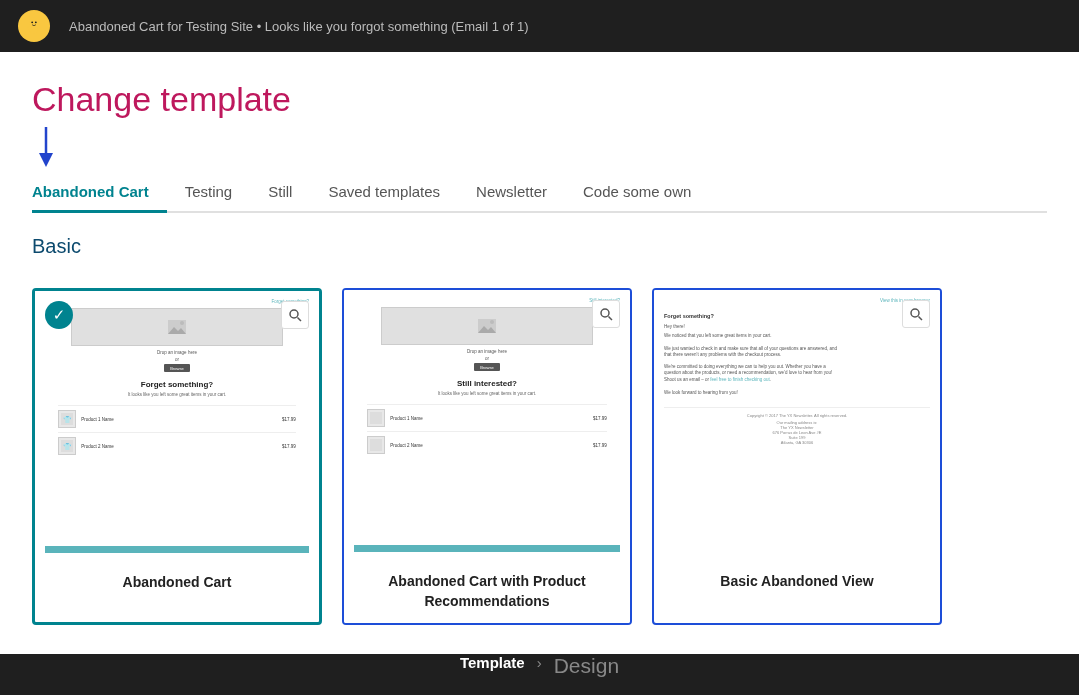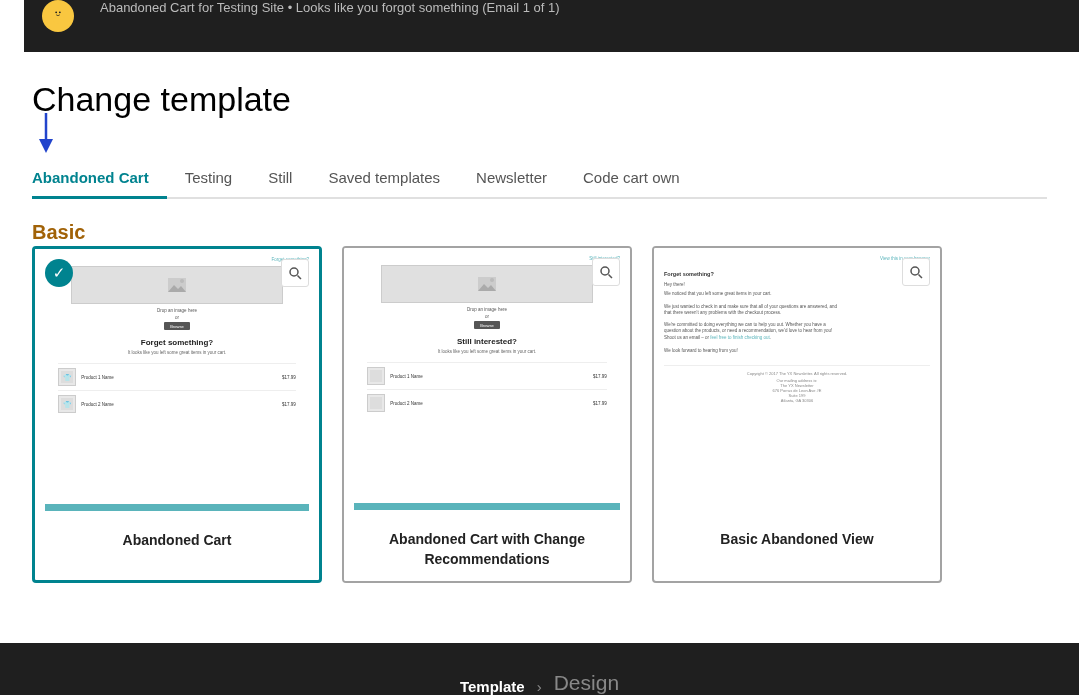--- a/index.html
+++ b/index.html
@@ -3,39 +3,39 @@
   <meta charset="utf-8">
   <style>
     * { box-sizing: border-box; margin: 0; padding: 0; }
     body { font-family: -apple-system, BlinkMacSystemFont, 'Segoe UI', Helvetica, Arial, sans-serif; background: #fff; color: #222; }
 
     
     .top-bar {
       background: #1f1f1f;
       color: #ccc;
       display: flex;
+      align-items: center;
       padding: 0 18px;
       height: 52px;
-      gap: 26px;
-      margin-left: 24px;
+      gap: 19px;
     }
     .top-bar-monkey {
       width: 32px; height: 32px;
       background: #f9c740;
       border-radius: 50%;
       display: flex; align-items: center; justify-content: center;
       font-size: 18px;
       flex-shrink: 0;
     }
     .top-bar-title { font-size: 13px; color: #bbb; }
 
     
     .main-content { padding: 28px 32px 0 32px; }
 
-    .page-title { font-size: 34px; font-weight: 300; color: #000000; }
+    .page-title { font-size: 34px; font-weight: 300; color: #be185d; margin-bottom: 14px; }
 
     .currently-selected { font-size: 15px; color: #333; margin-bottom: 22px; }
     .currently-selected strong { font-weight: 700; }
 
     
     .arrow-container { position: relative; height: 40px; }
     .arrow-svg { position: absolute; left: 6px; top: -8px; }
 
     
     .tabs-row {
@@ -55,32 +55,32 @@
       white-space: nowrap;
     }
     .tab:first-child { padding-left: 0; }
     .tab.active {
       color: #00838f;
       border-bottom: 3px solid #00838f;
       font-weight: 600;
     }
 
     
-    .section-title { font-size: 20px; font-weight: 700; color: #a16207; margin-bottom: 2px; }
+    .section-title { font-size: 20px; font-weight: 400; color: #0c4a6e; margin-bottom: 30px; }
 
     
     .cards-grid {
       display: flex;
       gap: 20px;
       flex-wrap: wrap;
     }
 
     .card {
       width: 290px;
-      border: 2px solid #a3a3a3;
+      border: 2px solid #1d4ed8;
       border-radius: 4px;
       overflow: hidden;
       cursor: pointer;
       position: relative;
       background: #fff;
     }
     .card.selected {
       border: 3px solid #00838f;
     }
 
@@ -195,23 +195,23 @@
       font-weight: 700;
       color: #222;
       text-align: center;
       background: #fff;
       line-height: 1.4;
     }
 
     
     .bottom-bar {
       background: #1f1f1f;
-      height: 52px;
-      display: flex;
-      align-items: flex-end;
+      height: 41px;
+      display: flex;
+      align-items: flex-start;
       justify-content: center;
       gap: 12px;
       position: fixed;
       bottom: 0;
       left: 0; right: 0;
     }
     .bottom-step {
       font-size: 15px;
       color: #fff;
       font-weight: 600;
@@ -253,21 +253,21 @@
       <polyline points="1,28 8,42 15,28" fill="#2244cc"></polyline>
     </svg>
   </div>
 
   <div class="tabs-row">
     <div class="tab active">Abandoned Cart</div>
     <div class="tab">Testing</div>
     <div class="tab">Still</div>
     <div class="tab">Saved templates</div>
     <div class="tab">Newsletter</div>
-    <div class="tab">Code cart own</div>
+    <div class="tab">Code some own</div>
   </div>
 
   <h2 class="section-title">Basic</h2>
 
   <div class="cards-grid">
 
     <div class="card selected">
       <div class="card-preview">
         <div class="selected-badge">
           <span>✓</span>
@@ -356,21 +356,21 @@
               <svg width="12" height="12" viewBox="0 0 12 12">
                   <rect width="12" height="12" fill="#ddd"></rect>
                 </svg>
             </div>
             <div class="mockup-product-name">Product 2 Name</div>
             <div class="mockup-product-price">$17.99</div>
           </div>
           <div class="mockup-cta-bar"></div>
         </div>
       </div>
-      <div class="card-label">Abandoned Cart with Change Recommendations</div>
+      <div class="card-label">Abandoned Cart with Product Recommendations</div>
     </div>
 
     <div class="card">
       <div class="card-preview">
         <div class="search-btn">
           <svg width="14" height="14" viewBox="0 0 14 14" fill="none">
             <circle cx="6" cy="6" r="4" stroke="#555" stroke-width="1.5"></circle>
             <line x1="9.5" y1="9.5" x2="13" y2="13" stroke="#555" stroke-width="1.5"></line>
           </svg>
         </div>

